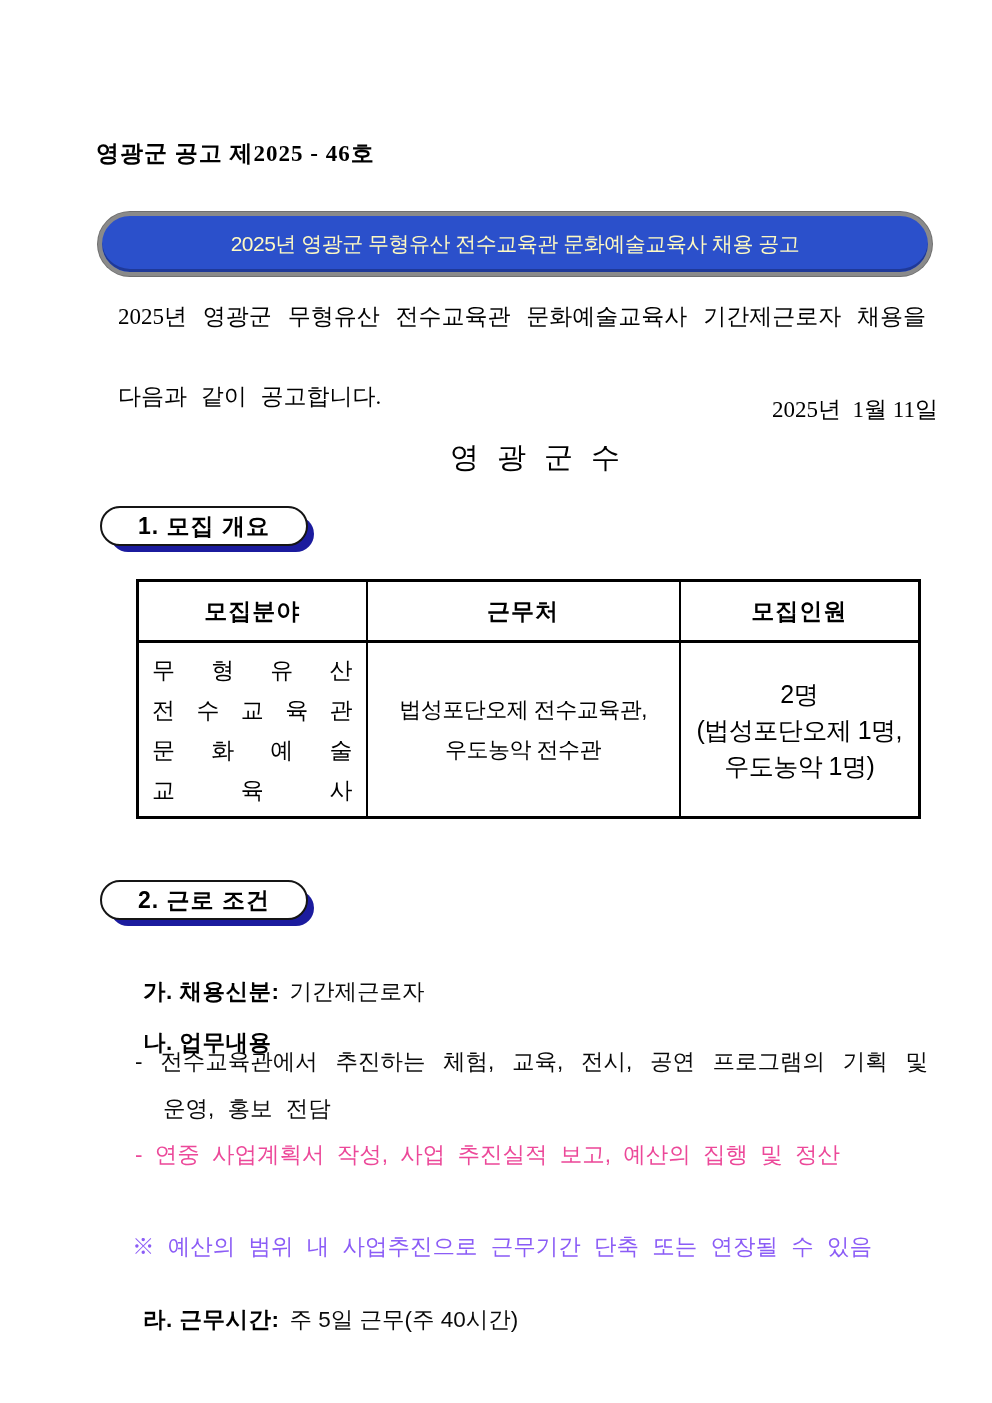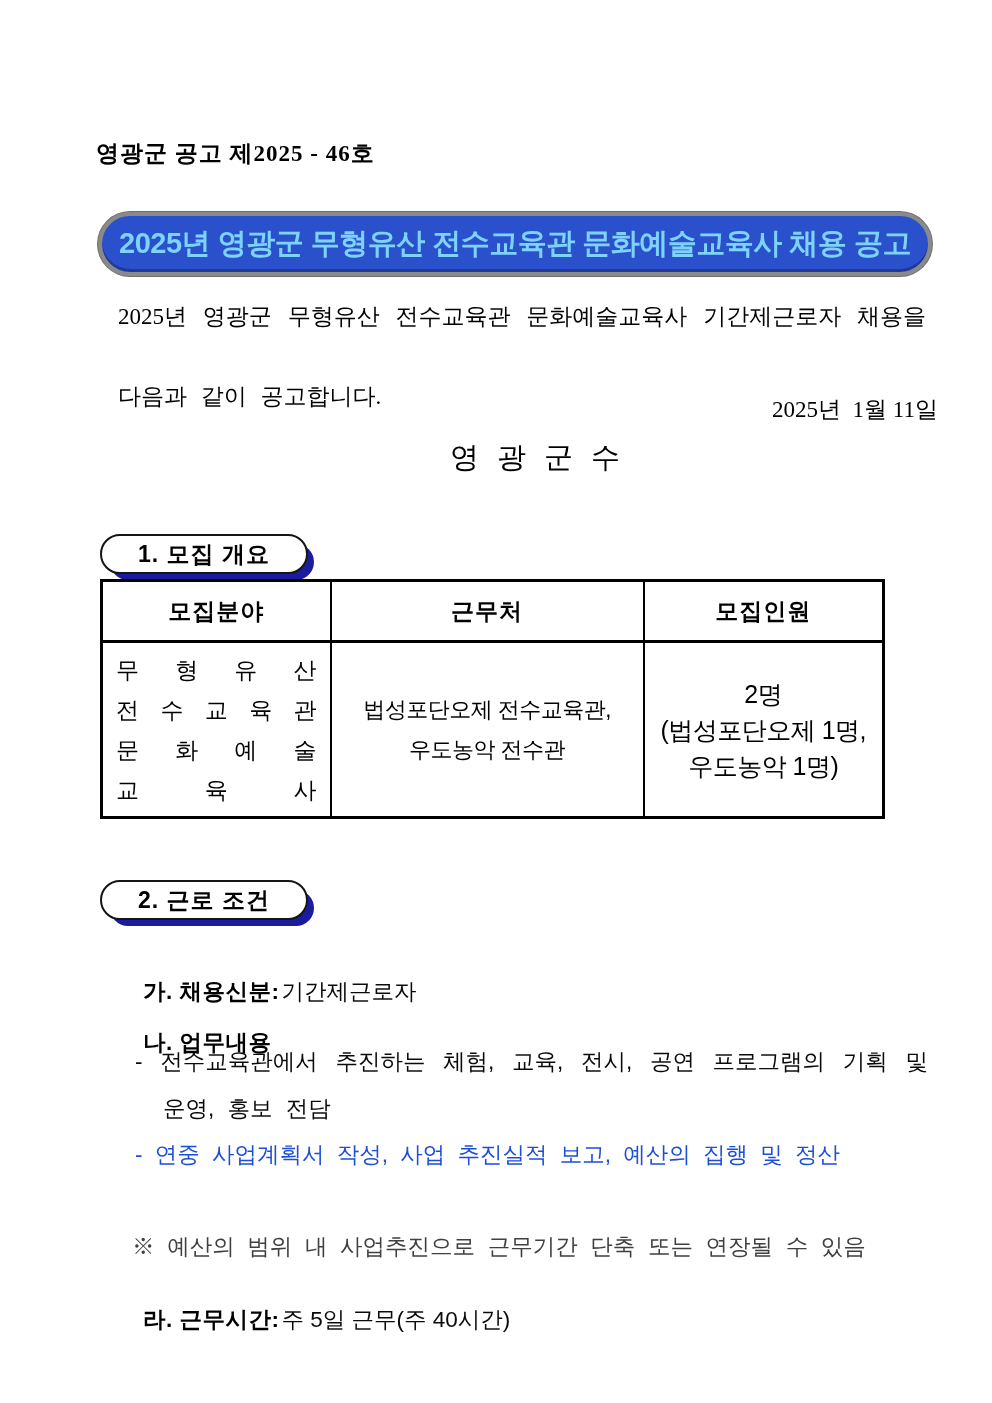--- a/index.html
+++ b/index.html
@@ -25,22 +25,22 @@
   .banner{
     position:absolute;left:98px;top:212px;width:834px;height:64px;
     background:#2b50cb;
     border:4px solid #8a8a8a;
     border-radius:32px;
     box-sizing:border-box;
     display:flex;align-items:center;justify-content:center;
     box-shadow:inset 0 -3px 0 rgba(0,0,20,0.28), 0 0 0 1px #6f6f6f;
   }
   .banner-title{
-    color:#7dd3fc;
-    font-size:29px;font-weight:bold;
+    color:#fef9c3;
+    font-size:21px;font-weight:normal;
     letter-spacing:-0.5px;
     white-space:nowrap;
   }
 
   
   .intro{
     position:absolute;left:118px;top:296px;width:808px;
     font-family:"Liberation Serif", serif;
     font-size:23px;line-height:42px;
   }
@@ -63,64 +63,64 @@
   .pill{
     position:absolute;left:100px;
     min-width:208px;height:40px;box-sizing:border-box;
     background:#ffffff;
     border:2px solid #151515;
     border-radius:22px;
     box-shadow:8px 8px 0 -2px #1b1b9e;
     display:flex;align-items:center;justify-content:center;
     padding:0 20px;
   }
-  .pill-1{top:534px;}
+  .pill-1{top:506px;}
   .pill-2{top:880px;}
   .pill-label{font-size:23px;font-weight:bold;letter-spacing:1px;white-space:pre;}
 
   
   table.recruit{
     position:absolute;left:100px;top:579px;
     width:782px;height:233px;
     border-collapse:collapse;table-layout:fixed;
   }
   table.recruit th, table.recruit td{
     border:2px solid #000;
     padding:0;vertical-align:middle;text-align:center;
     overflow:hidden;
   }
-  table.recruit{border:3px solid #000;}
+  table.recruit{border:3px solid #000;margin-left:36px;}
   table.recruit thead th{
     height:58px;font-size:23px;font-weight:600;
     border-bottom:3px solid #000;letter-spacing:1px;
   }
   table.recruit tbody td{height:173px;font-size:22px;}
   .col-field{width:229px;}
   .col-work{width:313px;}
   .col-quota{width:240px;}
   .cell-field{padding:0 13px !important;}
   .char-justify{
     display:flex;justify-content:space-between;
     line-height:40px;font-size:23px;
   }
   .work-line{line-height:40px;letter-spacing:-0.5px;}
   .quota-line{line-height:36px;font-size:25px;letter-spacing:-0.5px;}
 
   
   .line{position:absolute;font-size:22.5px;white-space:pre;}
   .line .lbl{font-weight:bold;letter-spacing:0.5px;}
-  .line .val{font-weight:normal;margin-left:2px;color:#0a0a0a;}
+  .line .val{font-weight:normal;margin-left:10px;color:#0a0a0a;}
   .l-ga{left:118px;top:950px;}
   .l-na{left:118px;top:1001px;}
   .l-dash1{left:135px;top:1046px;width:793px;white-space:normal;
            text-align:justify;text-align-last:justify;color:#0a0a0a;}
   .l-cont{left:163px;top:1093px;word-spacing:7px;color:#0a0a0a;}
-  .l-dash2{left:135px;top:1139px;word-spacing:6px;color:#1d4ed8;}
+  .l-dash2{left:135px;top:1139px;word-spacing:6px;color:#ec4899;}
   .l-da{left:118px;top:1184px;}
-  .l-note{left:132px;top:1231px;word-spacing:7px;color:#404040;font-family:Liberation Serif, serif;}
+  .l-note{left:132px;top:1231px;word-spacing:7px;color:#8b5cf6;}
   .l-ra{left:118px;top:1278px;}
 </style>
 </head>
 <body>
 
 <div class="page">
 
   <div class="notice-no">영광군 공고 제2025 - 46호</div>
 
   <div class="banner">

